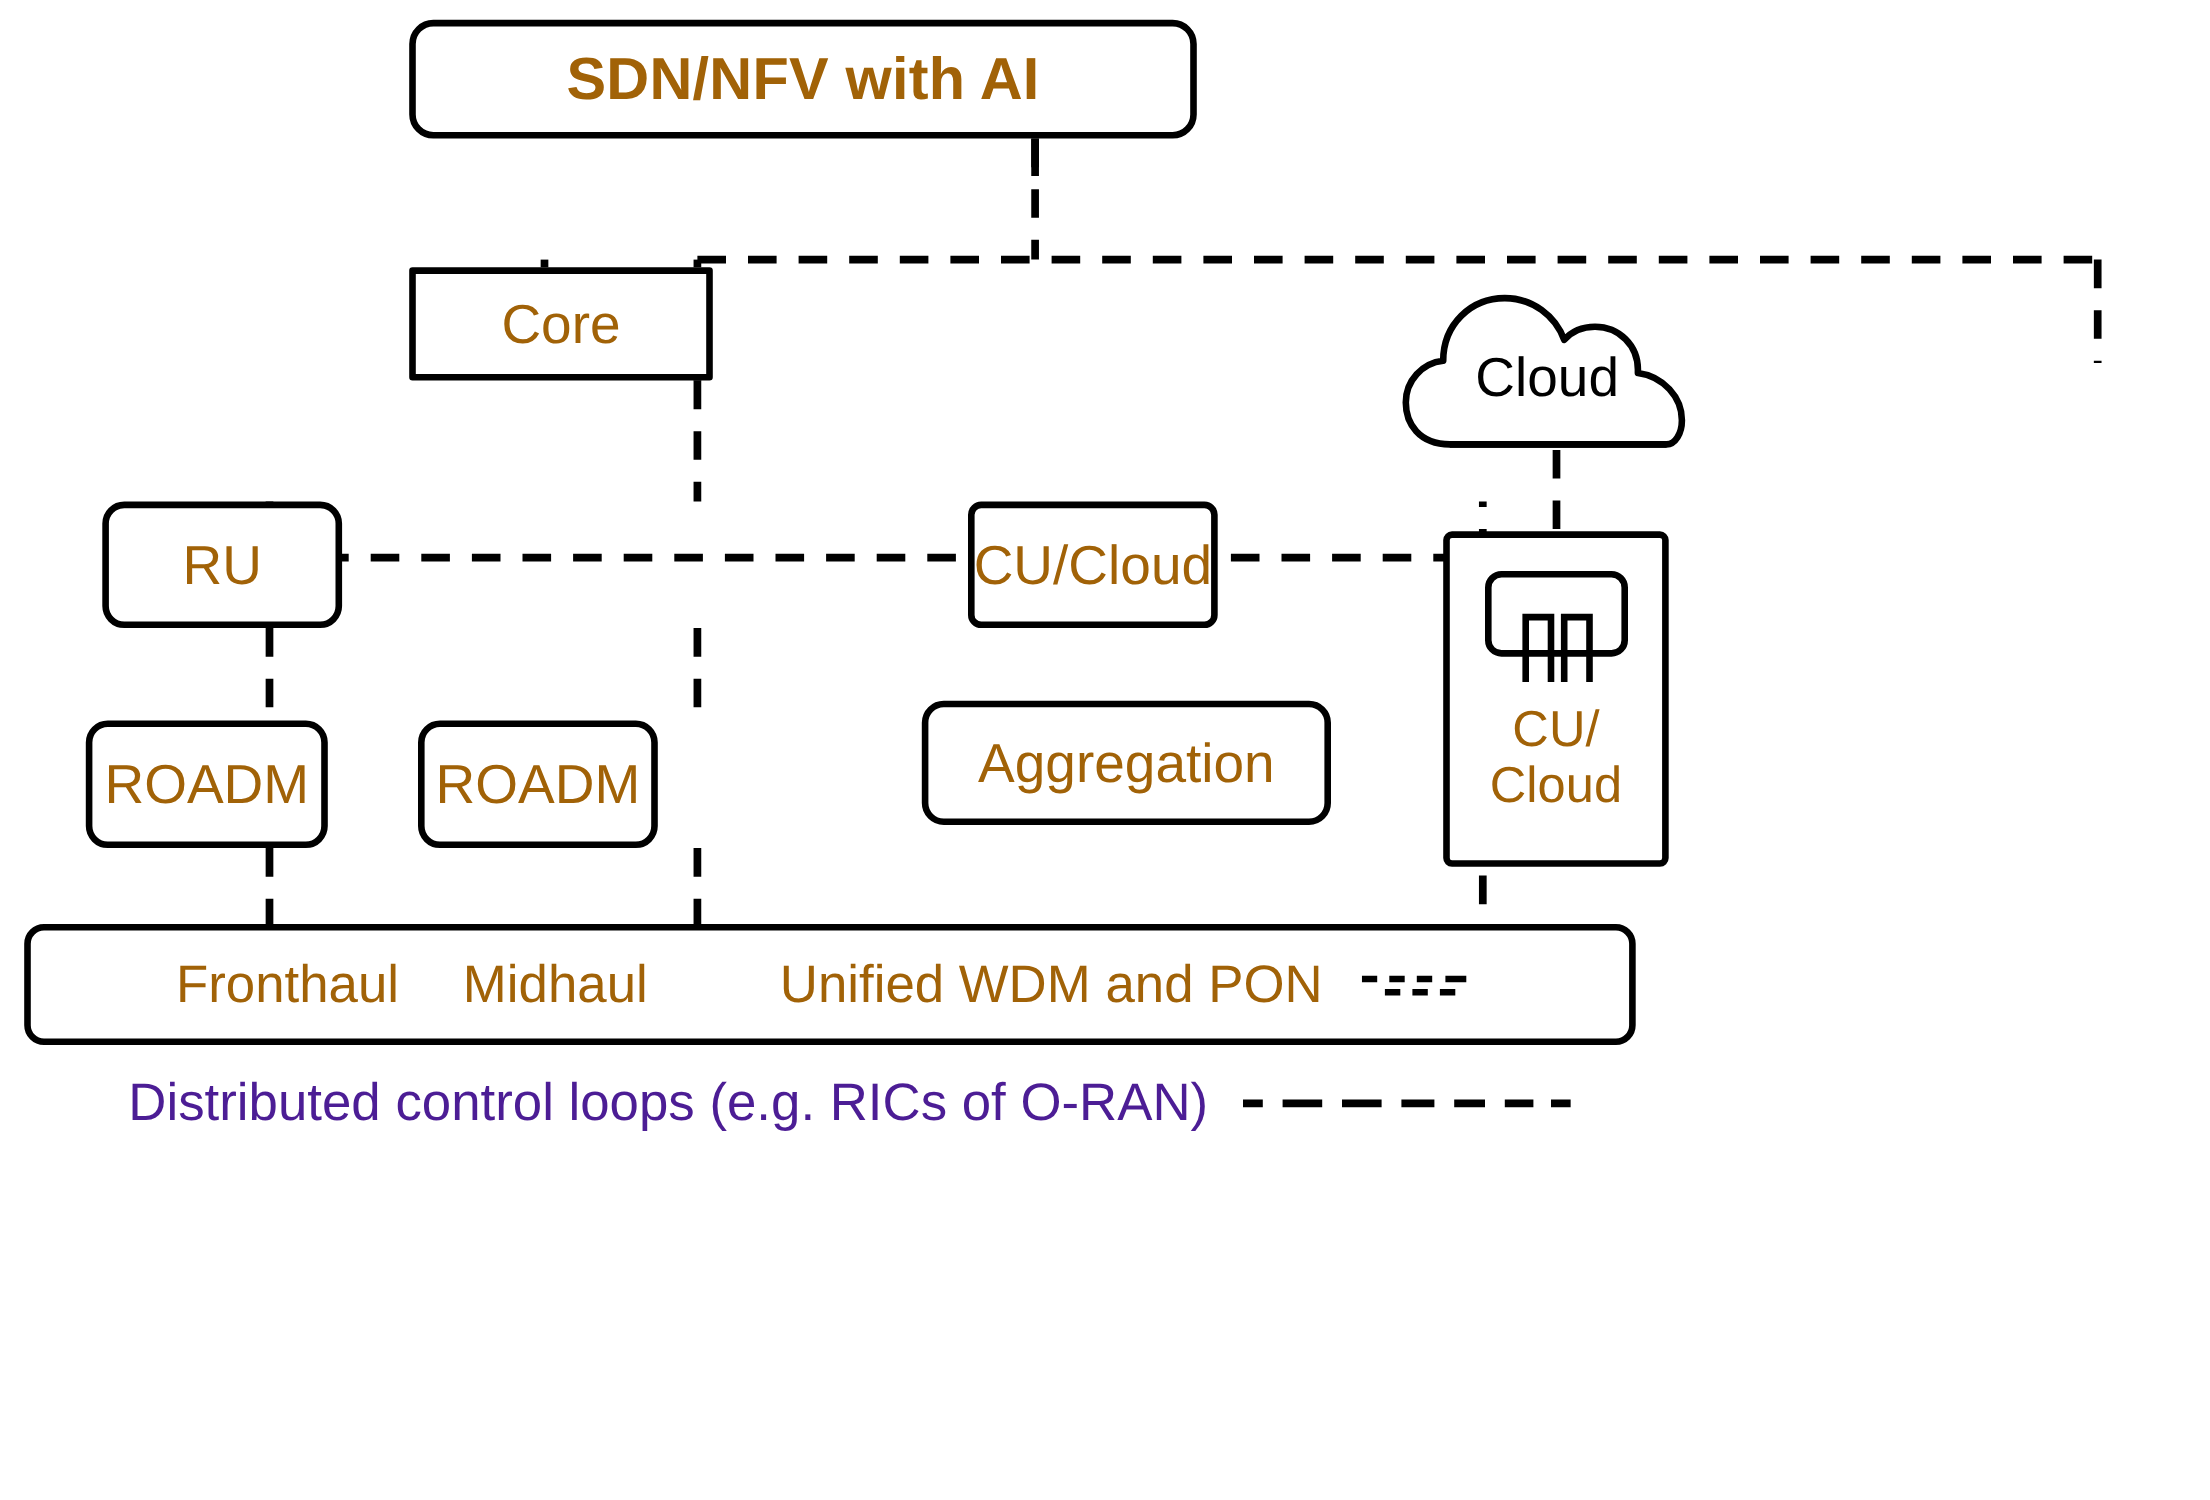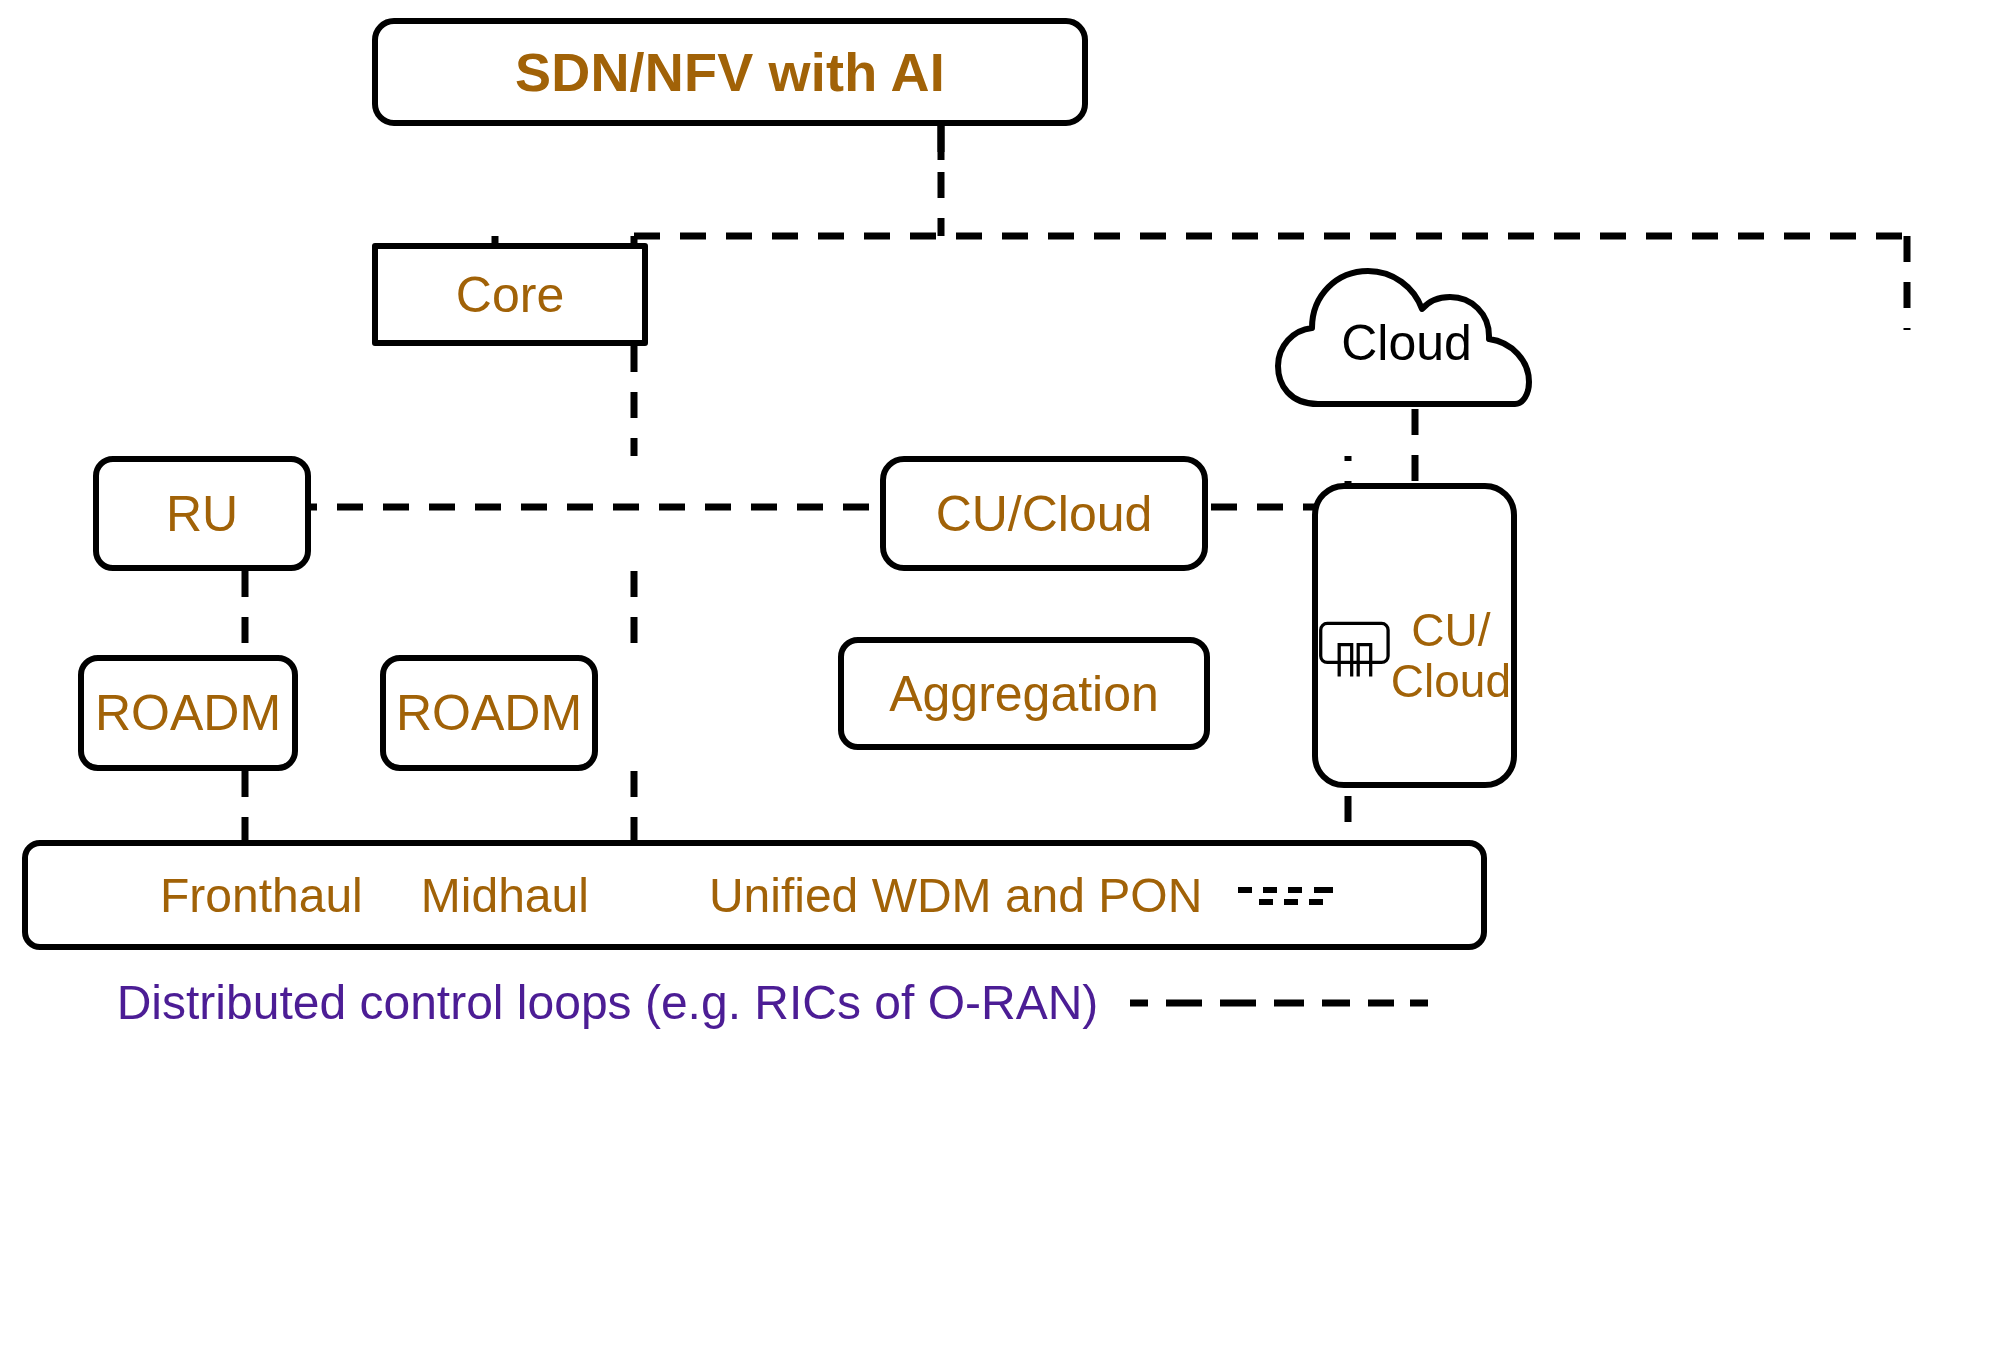--- a/index.html
+++ b/index.html
@@ -59,22 +59,22 @@
   }
   #node-ru .node-label { font-size: 50px; font-weight: 400; }
 
   #node-du {
     left: 371px; top: 456px; width: 243px; height: 115px;
     border-radius: 20px;
   }
   #node-du .node-label { font-size: 50px; font-weight: 400; }
 
   #node-cucloud {
-    left: 880px; top: 456px; width: 328px; height: 115px;
-    border-radius: 24px;
+    left: 880px; top: 456px; width: 227px; height: 115px;
+    border-radius: 12px;
   }
   #node-cucloud .node-label { font-size: 50px; font-weight: 400; }
 
   #node-roadm1 {
     left: 78px; top: 655px; width: 220px; height: 116px;
     border-radius: 20px;
   }
   #node-roadm1 .node-label { font-size: 50px; font-weight: 400; }
 
   #node-roadm2 {
@@ -84,22 +84,22 @@
   #node-roadm2 .node-label { font-size: 50px; font-weight: 400; }
 
   #node-aggregation {
     left: 838px; top: 637px; width: 372px; height: 113px;
     border-radius: 20px;
   }
   #node-aggregation .node-label { font-size: 50px; font-weight: 400; }
 
   #node-cucloud-device {
     left: 1312px; top: 483px; width: 205px; height: 305px;
-    border-radius: 32px;
-    flex-direction: row;
+    border-radius: 8px;
+    flex-direction: column;
     justify-content: flex-start;
     padding-top: 28px;
   }
   #node-cucloud-device .device-label {
     font-size: 46px;
     line-height: 1.1;
     margin-top: 12px;
     white-space: pre-line;
   }
   .rack-icon { width: 134px; height: 108px; display: block; }

